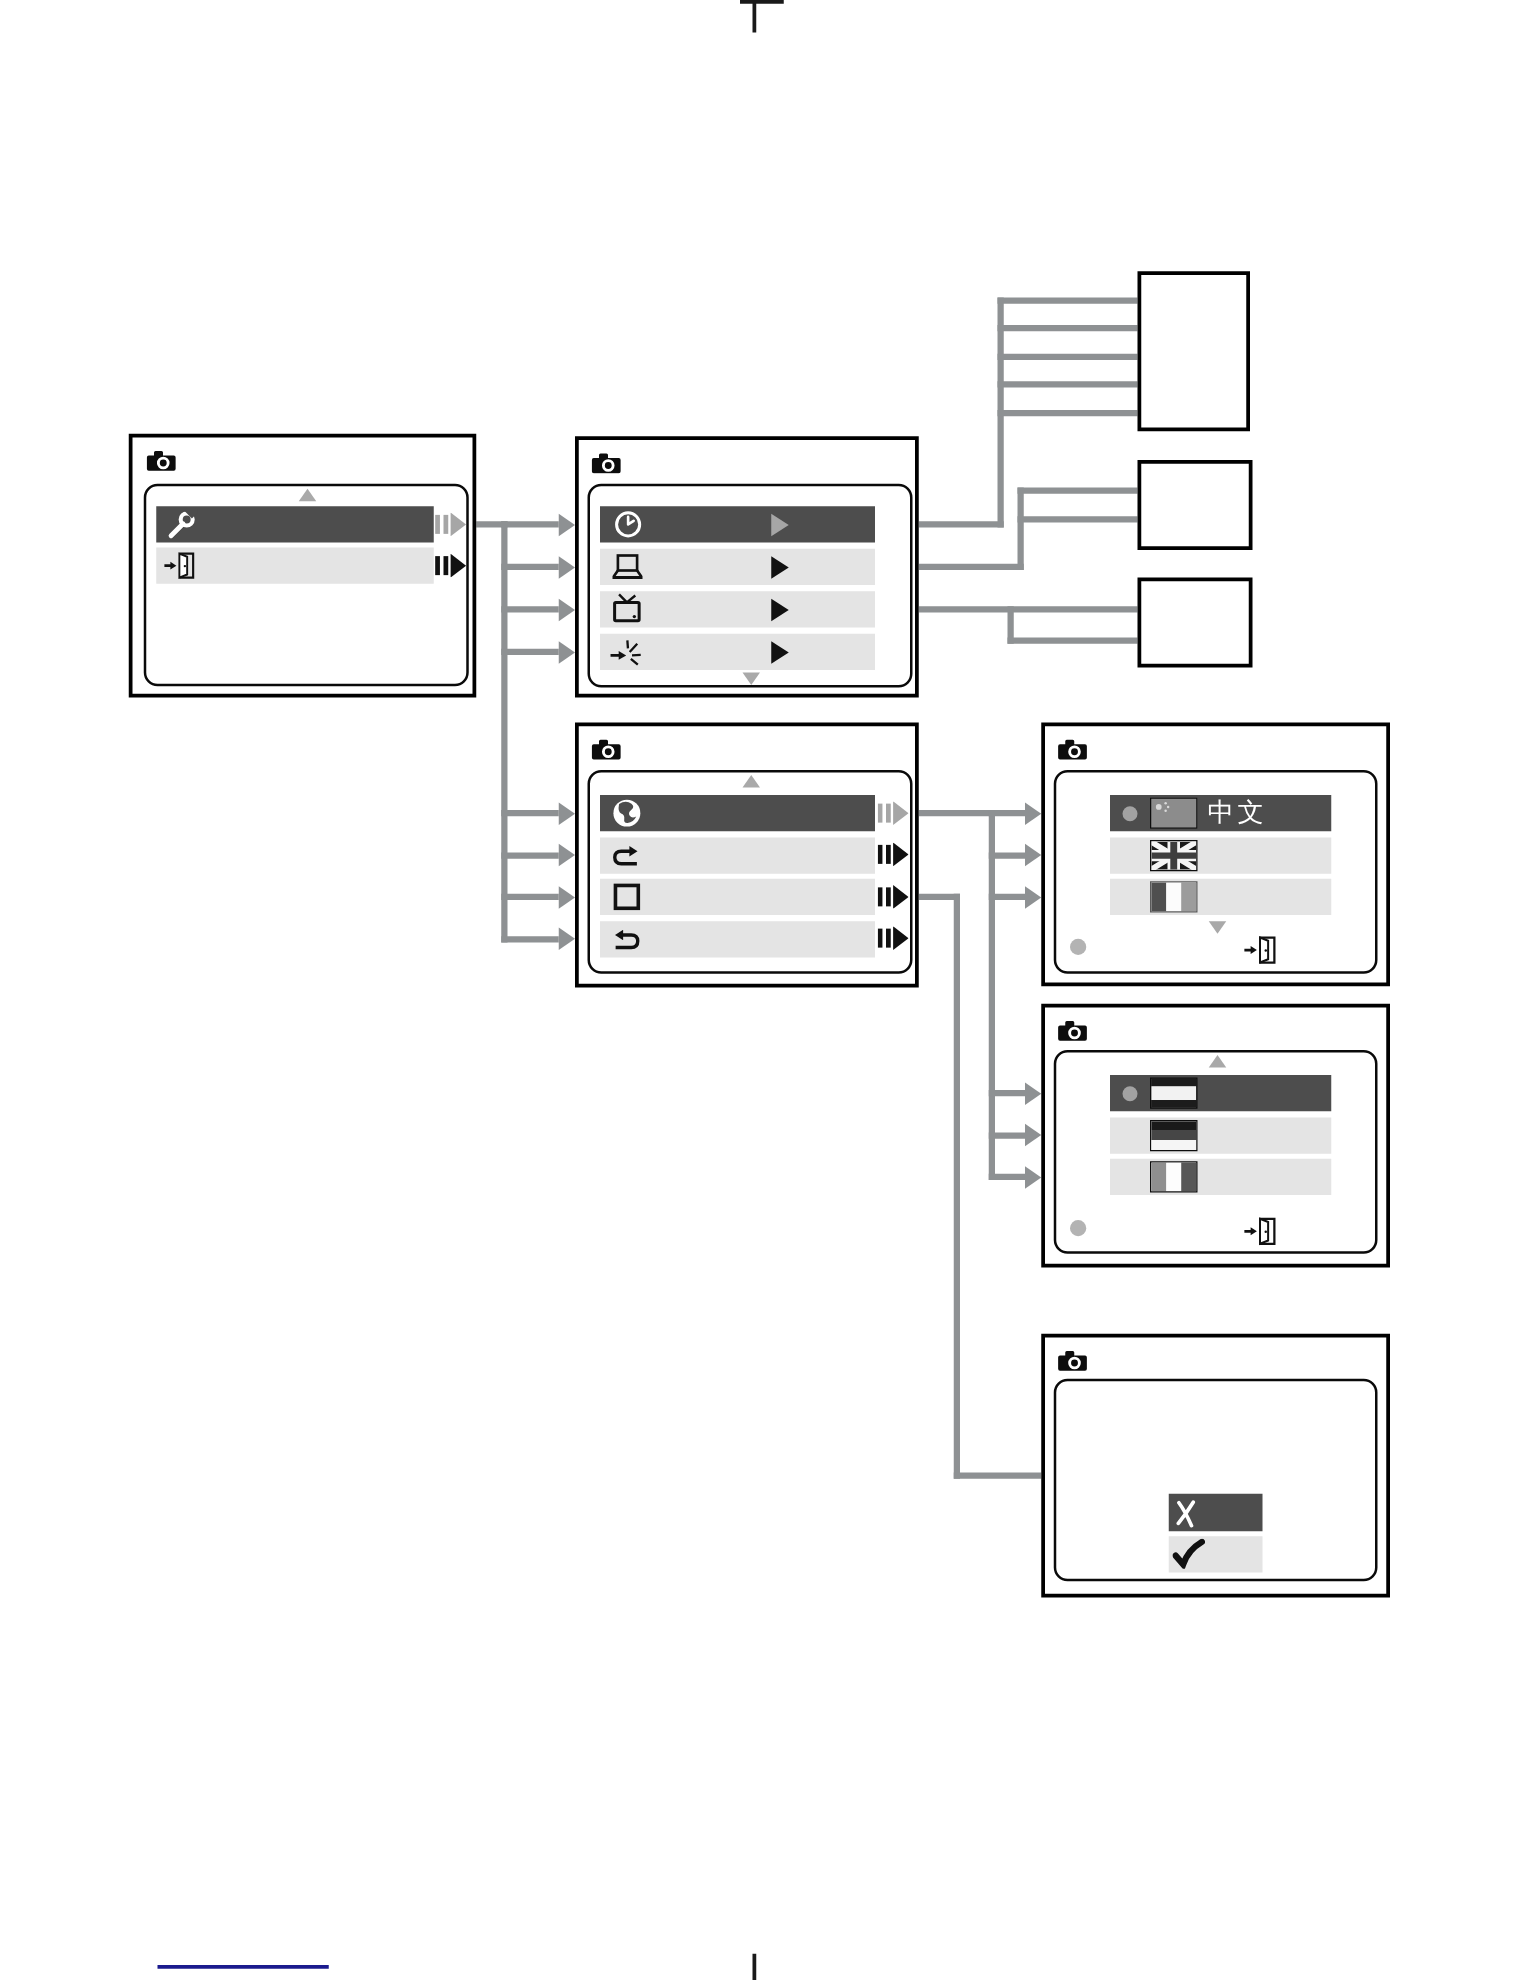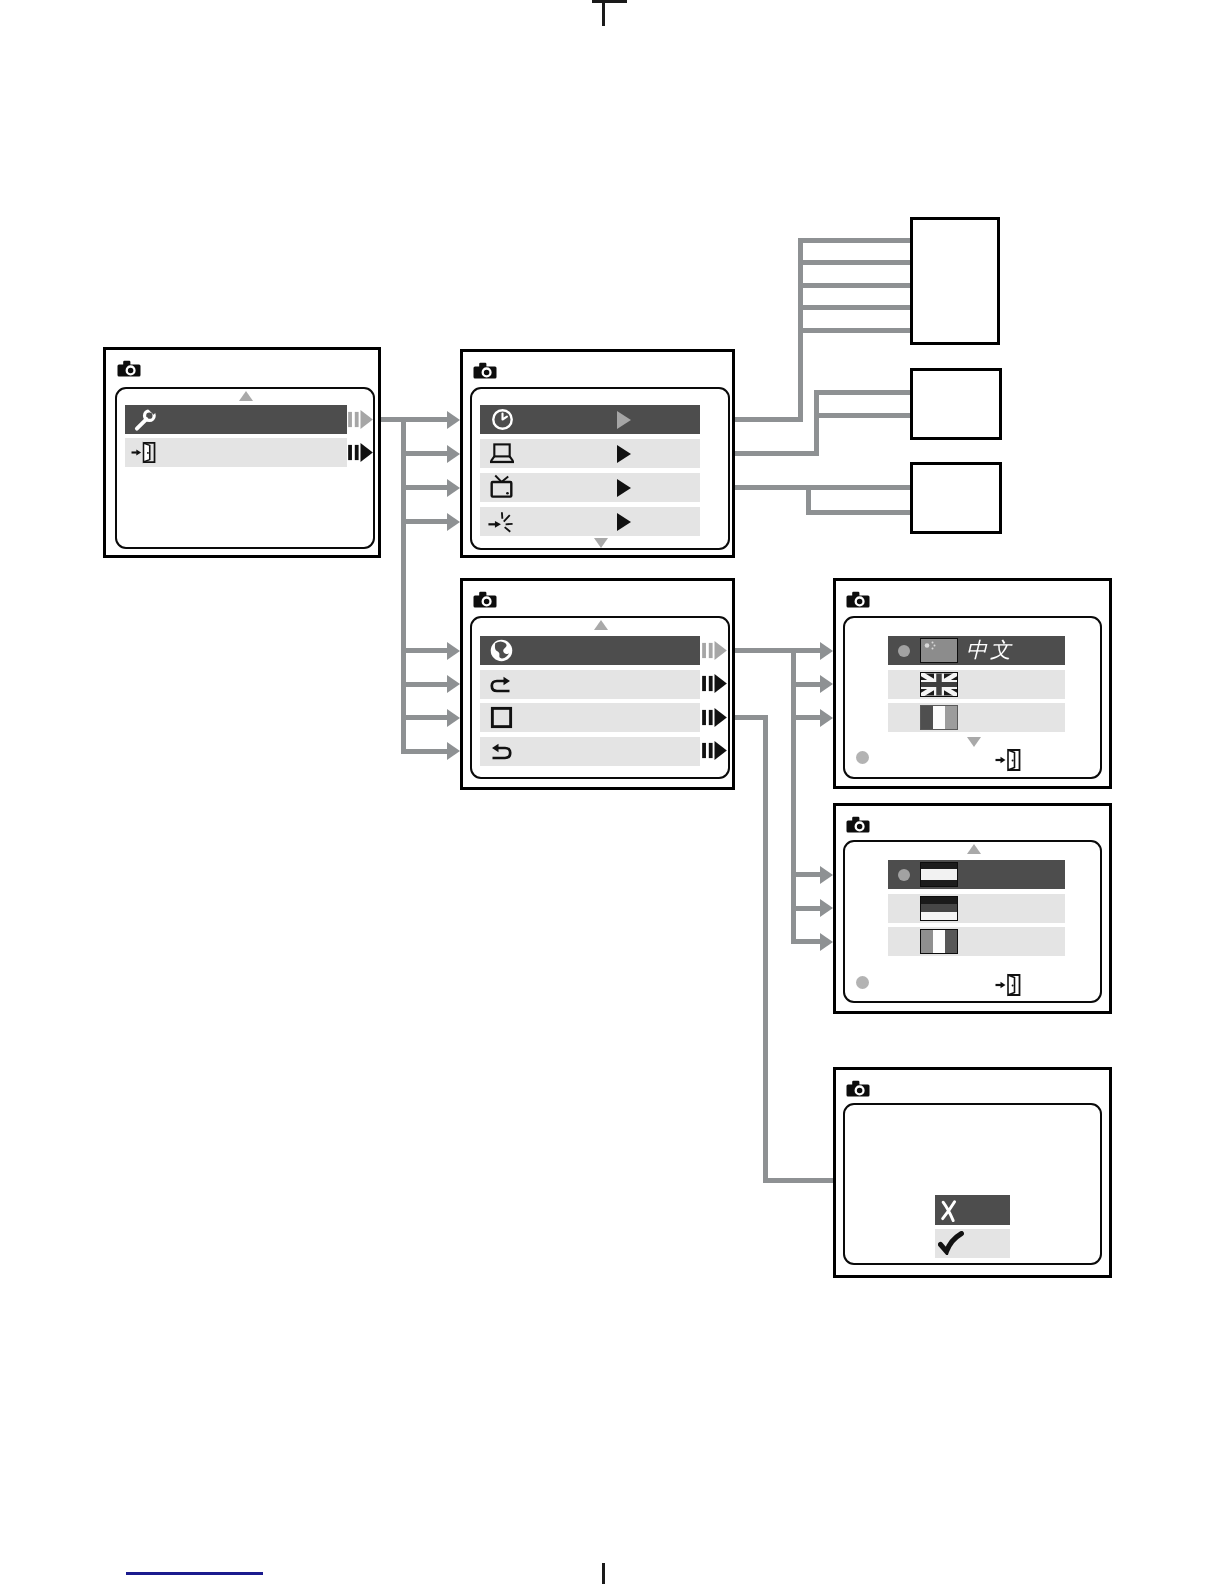--- a/index.html
+++ b/index.html
@@ -1,18 +1,18 @@
 <!DOCTYPE html>
 <html><head>
 <meta charset="utf-8">
 <style>
   html,body{margin:0;padding:0;}
   body{width:1224px;height:1584px;position:relative;background:#fff;
        font-family:"DejaVu Sans","Liberation Sans",sans-serif;overflow:hidden;}
-  .screen{position:absolute;background:#fff;border:3px solid #000;box-sizing:border-box;font-style:italic;}
+  .screen{position:absolute;background:#fff;border:3px solid #000;box-sizing:border-box;}
   .panel{position:absolute;border:2px solid #0a0a0a;border-radius:11px;box-sizing:border-box;background:#fff;}
   .row{position:absolute;box-sizing:border-box;}
   .row.dark{background:#4d4d4d;}
   .row.light{background:#e4e4e4;}
   .ic{position:absolute;}
   .line{position:absolute;background:#8e9193;}
   .arr{position:absolute;width:0;height:0;border-top:9px solid transparent;
        border-bottom:9px solid transparent;border-left:13px solid #8e9193;}
   .tri-up{position:absolute;width:0;height:0;border-left:7px solid transparent;
        border-right:7px solid transparent;border-bottom:10px solid #a9a9a9;}

